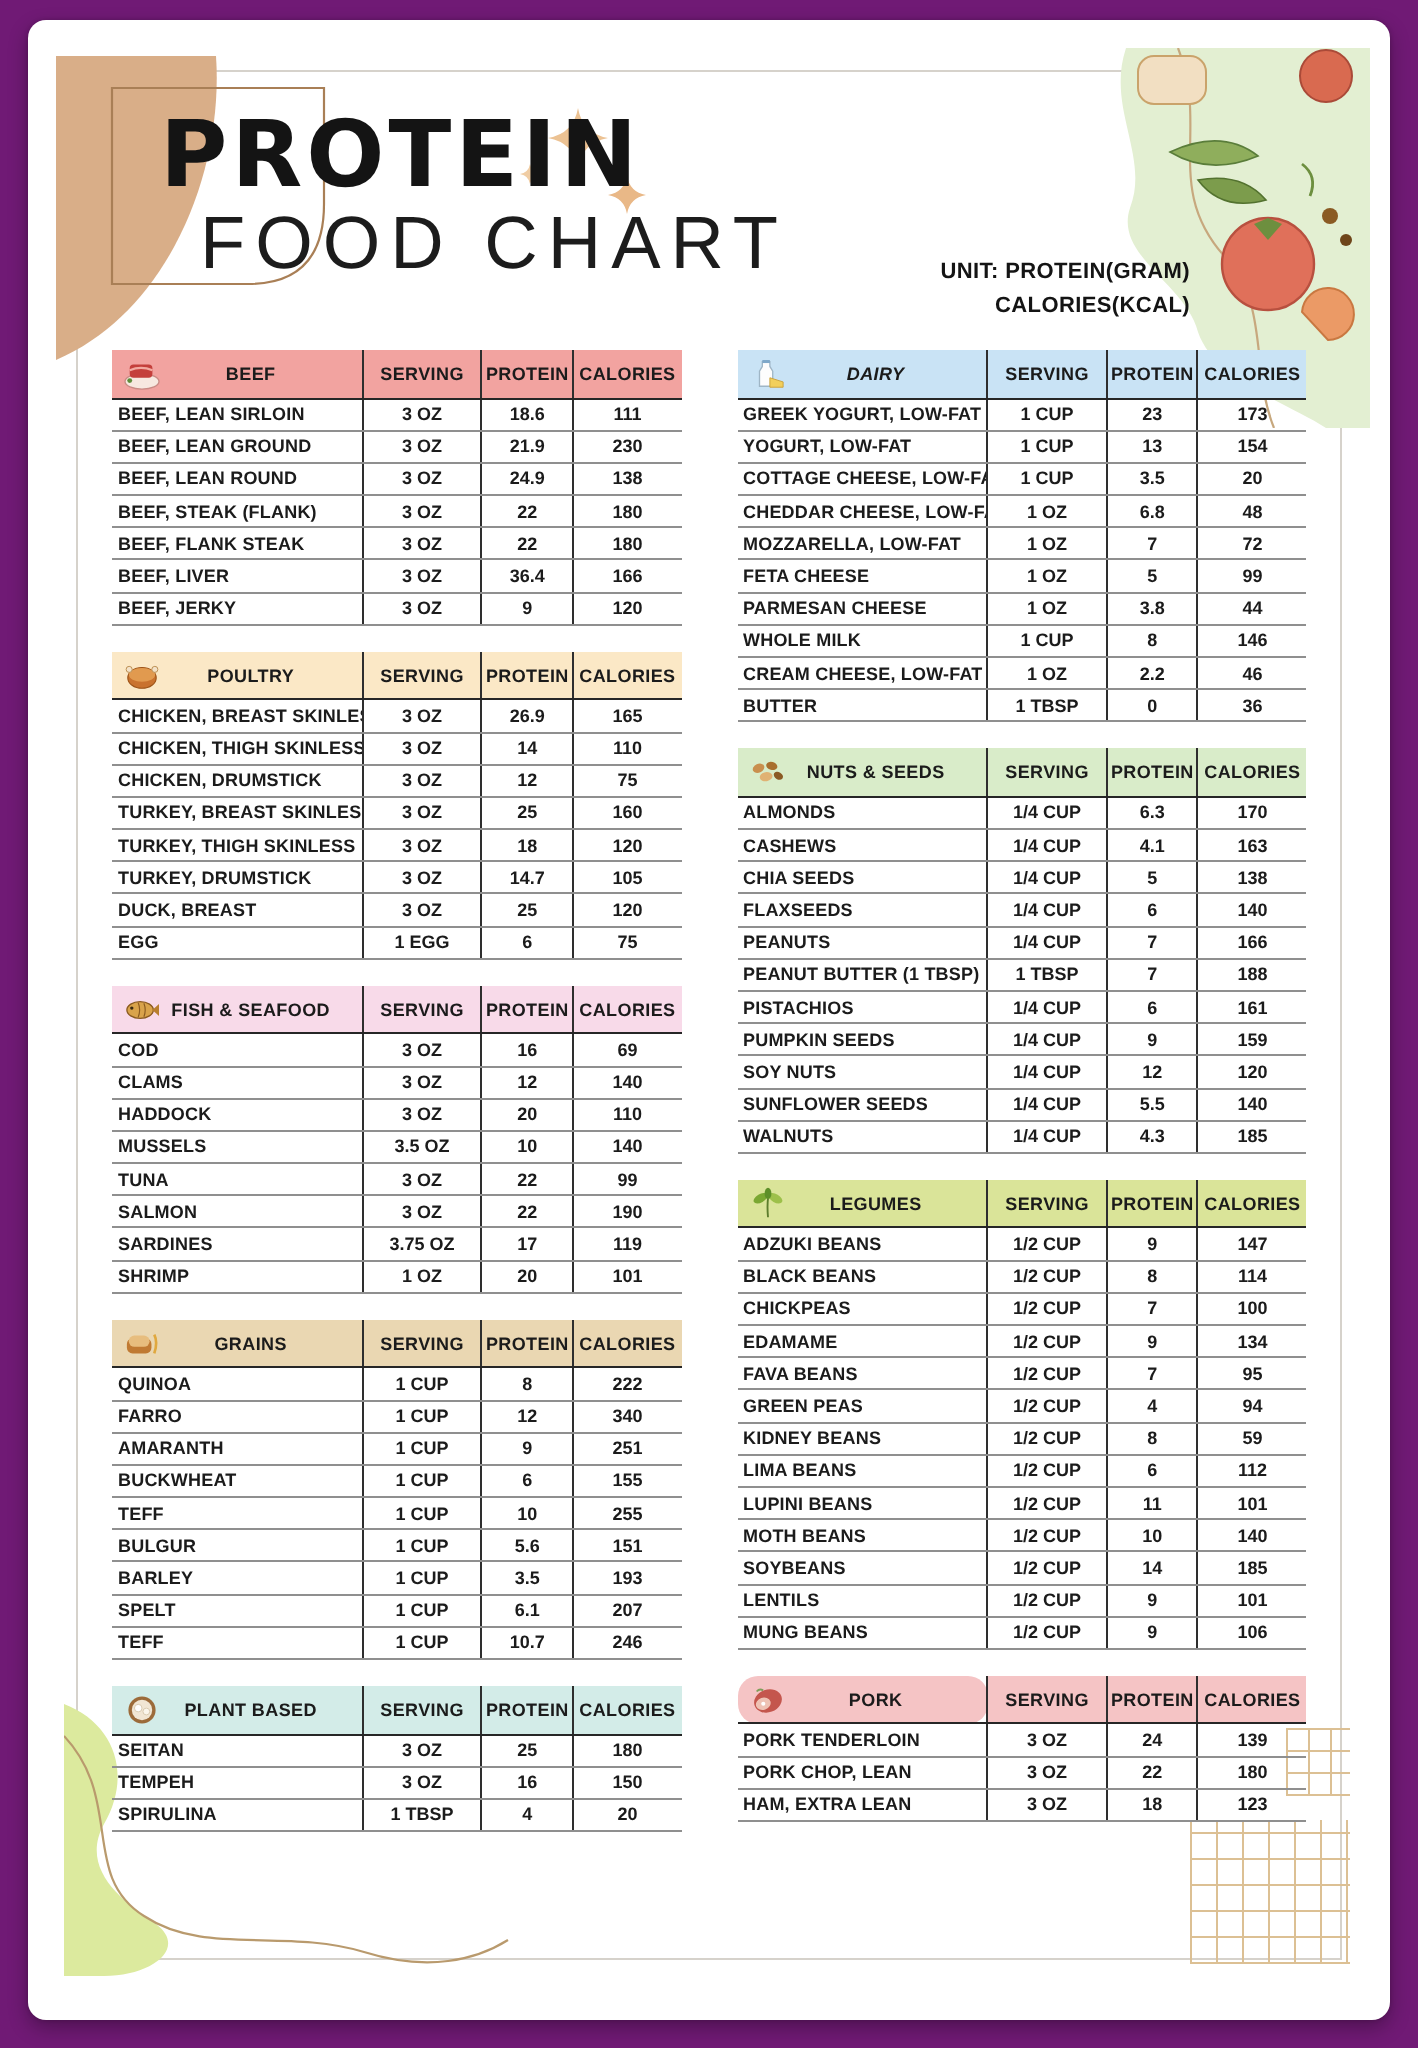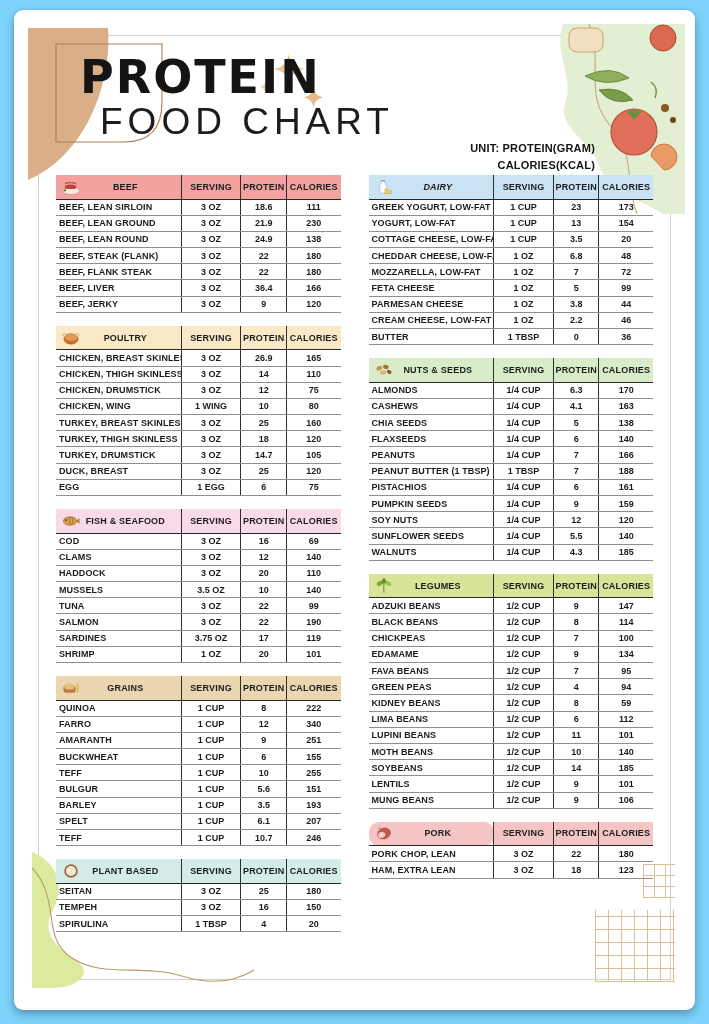--- a/index.html
+++ b/index.html
@@ -1,17 +1,17 @@
 <!DOCTYPE html>
 <html><head>
 <meta charset="utf-8">
 <style>
   * { margin:0; padding:0; box-sizing:border-box; }
   body { background:#f4f4f2; font-family:"Liberation Sans", sans-serif; }
-  .screen { position:relative; width:709px; height:1024px; background:#7dd3fc; overflow:hidden; }
+  .screen { position:relative; width:709px; height:1024px; background:#701a75; overflow:hidden; }
   .poster {
     position:absolute; left:14px; top:10px; width:681px; height:1000px;
     background:#ffffff; border-radius:9px;
     box-shadow:0 4px 10px rgba(0,0,0,0.30), 0 0 2px rgba(0,0,0,0.18);
     overflow:hidden;
   }
   .inner-frame { position:absolute; left:24px; top:25px; right:24px; bottom:30px; border:1px solid #d6d2cb; z-index:1; }
 
   
   .deco { position:absolute; z-index:2; pointer-events:none; }
@@ -40,21 +40,21 @@
   .title-block { position:absolute; left:66px; top:44px; z-index:4; }
   .title-main {
     font-family:"DejaVu Sans", sans-serif; font-weight:800; font-size:46px;
     letter-spacing:2px; color:#141414; line-height:1.0;
   }
   .title-sub {
     font-family:"Liberation Sans", sans-serif; font-weight:400; font-size:37px;
     letter-spacing:5px; color:#1c1c1c; margin-left:20px; margin-top:2px; line-height:1.1;
   }
   .unit-block {
-    position:absolute; right:100px; top:130px; z-index:4; text-align:right;
+    position:absolute; right:100px; top:118px; z-index:4; text-align:right;
     font-size:11px; font-weight:700; color:#141414; line-height:17px; letter-spacing:0.2px;
   }
 
   
   .tables-wrap { position:absolute; left:42px; right:42px; top:165px; height:775px; display:flex; gap:28px; z-index:4; }
   .table-col { flex:1 1 0; display:flex; flex-direction:column; gap:13px; min-width:0; }
   table.food-table { width:100%; border-collapse:collapse; table-layout:fixed; }
   table.food-table th, table.food-table td {
     font-size:9px; color:#1b1b1b; white-space:nowrap; overflow:hidden;
   }
@@ -237,26 +237,20 @@
                 <td>14</td>
                 <td>110</td>
               </tr>
               <tr>
                 <td>CHICKEN, DRUMSTICK</td>
                 <td>3 OZ</td>
                 <td>12</td>
                 <td>75</td>
               </tr>
               <tr>
-                <td>CHICKEN, WING</td>
-                <td>1 WING</td>
-                <td>10</td>
-                <td>80</td>
-              </tr>
-              <tr>
                 <td>TURKEY, BREAST SKINLESS</td>
                 <td>3 OZ</td>
                 <td>25</td>
                 <td>160</td>
               </tr>
               <tr>
                 <td>TURKEY, THIGH SKINLESS</td>
                 <td>3 OZ</td>
                 <td>18</td>
                 <td>120</td>
@@ -535,20 +529,26 @@
                 <td>5</td>
                 <td>99</td>
               </tr>
               <tr>
                 <td>PARMESAN CHEESE</td>
                 <td>1 OZ</td>
                 <td>3.8</td>
                 <td>44</td>
               </tr>
               <tr>
+                <td>WHOLE MILK</td>
+                <td>1 CUP</td>
+                <td>8</td>
+                <td>146</td>
+              </tr>
+              <tr>
                 <td>CREAM CHEESE, LOW-FAT</td>
                 <td>1 OZ</td>
                 <td>2.2</td>
                 <td>46</td>
               </tr>
               <tr>
                 <td>BUTTER</td>
                 <td>1 TBSP</td>
                 <td>0</td>
                 <td>36</td>
@@ -766,20 +766,26 @@
                       <path d="M4 4.5 q1.5 -1.8 3.4 -0.6" stroke="#7f9e5a" stroke-width="1" fill="none"></path>
                     </svg>
                   </span><span class="cat-label">PORK</span></th>
                 <th style="background: rgb(245, 196, 197);">SERVING</th>
                 <th style="background: rgb(245, 196, 197);">PROTEIN</th>
                 <th style="background: rgb(245, 196, 197);">CALORIES</th>
               </tr>
             </thead>
             <tbody>
               <tr>
+                <td>PORK TENDERLOIN</td>
+                <td>3 OZ</td>
+                <td>24</td>
+                <td>139</td>
+              </tr>
+              <tr>
                 <td>PORK CHOP, LEAN</td>
                 <td>3 OZ</td>
                 <td>22</td>
                 <td>180</td>
               </tr>
               <tr>
                 <td>HAM, EXTRA LEAN</td>
                 <td>3 OZ</td>
                 <td>18</td>
                 <td>123</td>

